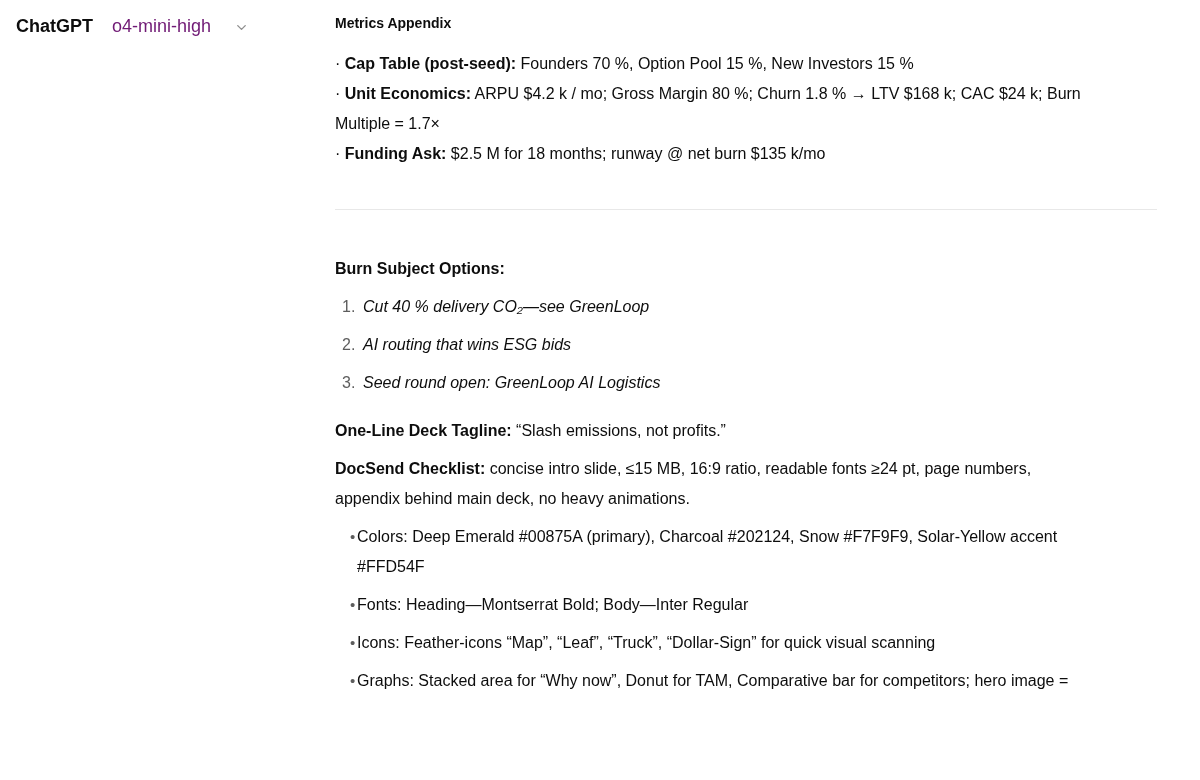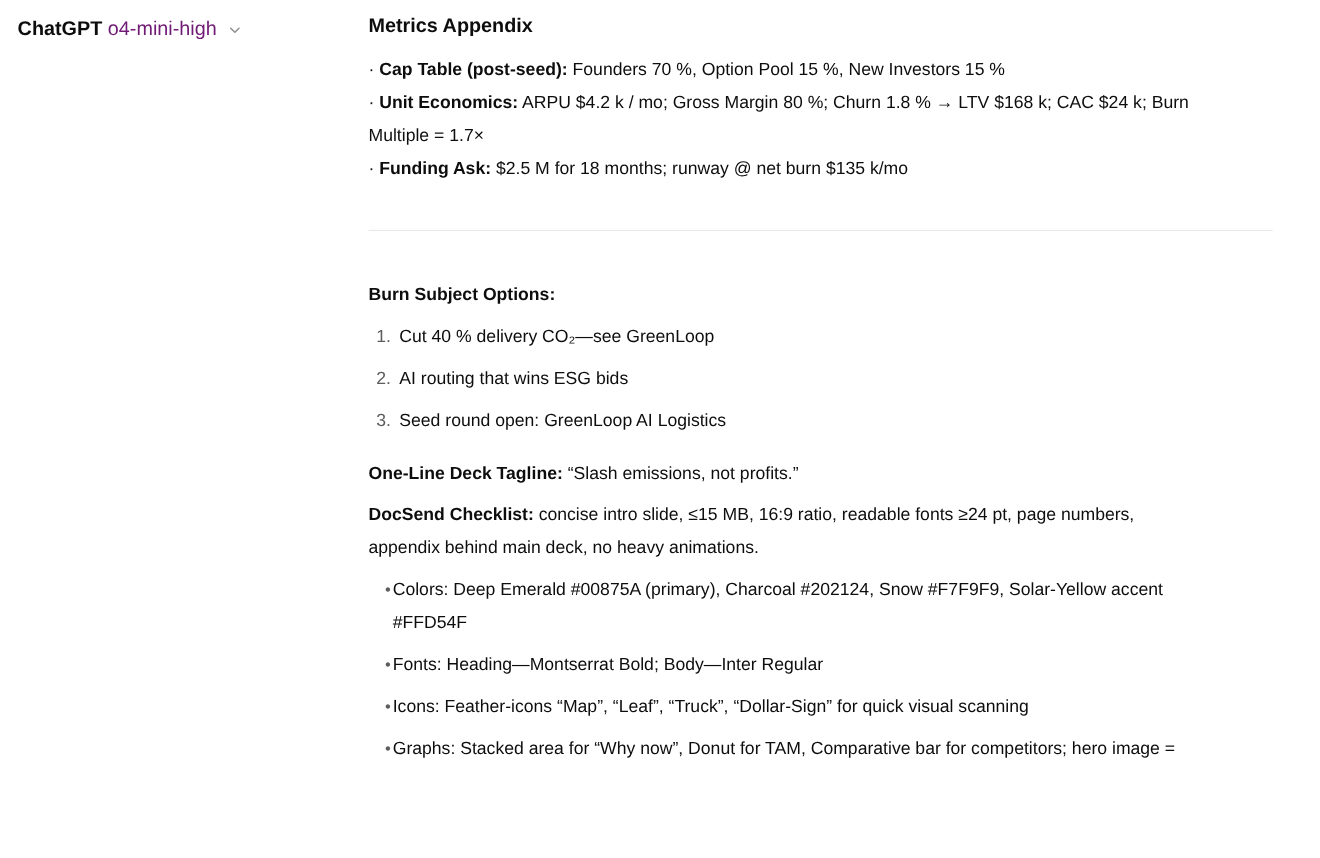--- a/index.html
+++ b/index.html
@@ -7,35 +7,35 @@
     margin: 0; padding: 0;
     width: 1200px; height: 780px;
     background: #ffffff;
     font-family: "Liberation Sans", "DejaVu Sans", sans-serif;
     color: #0d0d0d;
     overflow: hidden;
   }
   
   .chat-header {
     position: absolute; top: 13px; left: 16px;
-    display: flex; align-items: center; gap: 5px;
+    display: flex; align-items: center; gap: 19px;
     font-size: 18px; line-height: 26px;
     cursor: pointer;
   }
   .brand { font-weight: 600; color: #0d0d0d; }
   .model { font-weight: 400; color: #701a75; }
   .chev  { display: inline-flex; margin-left: 4px; margin-top: 3px; }
   
   .content {
     position: absolute; left: 335px; top: 0;
     width: 822px;
     font-size: 16px; line-height: 30px;
   }
   .msg-title {
-    font-size: 18px; line-height: 22px; font-weight: 700;
+    font-size: 14px; line-height: 22px; font-weight: 700;
     margin: 12px 0 15px 0;
   }
   p { margin: 0; }
   .metric { white-space: nowrap; }
   .nw { white-space: nowrap; }
   strong { font-weight: 700; margin-top: 36px; }
   hr.divider {
     border: none; border-top: 1px solid #e8e8e8;
     margin: 40px 0 0 0;
   }
@@ -48,21 +48,21 @@
     list-style: none; margin: 0; padding: 0;
   }
   ol.email-list li, ul.design-list li {
     display: flex; margin-bottom: 8px;
   }
   ol.email-list { margin-bottom: 0; }
   .num-marker {
     flex: none; width: 28px; padding-left: 7px;
     color: #5d5d5d; white-space: nowrap;
   }
-  .email-item-text { white-space: nowrap; }
+  .email-item-text { font-style: italic; white-space: nowrap; }
   .dot-marker {
     flex: none; width: 22px; padding-left: 15px;
     color: #5d5d5d; font-size: 15px;
   }
   .li-text { flex: 1; }
   ul.design-list li:last-child { margin-bottom: 0; }
 </style>
 </head>
 <body>
 

